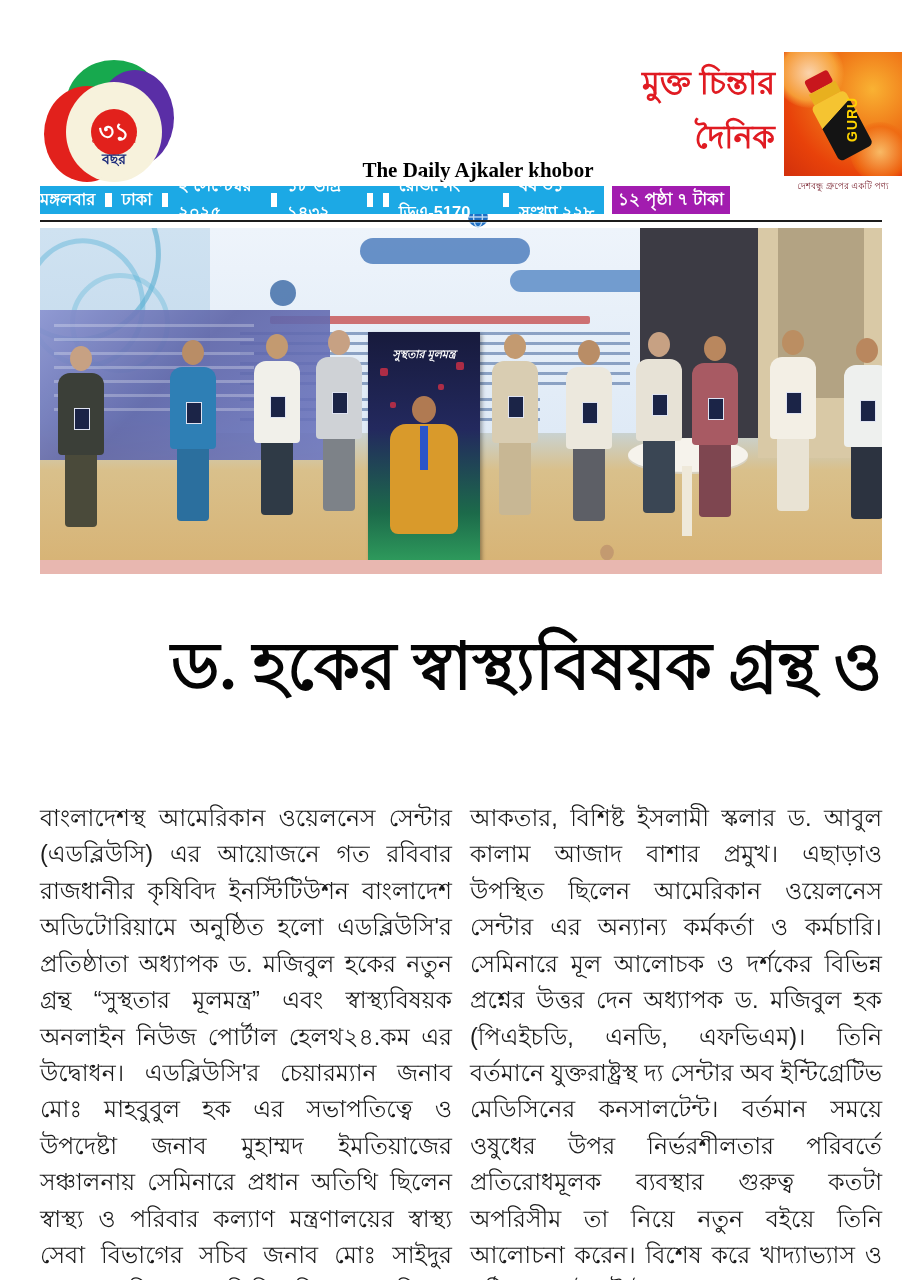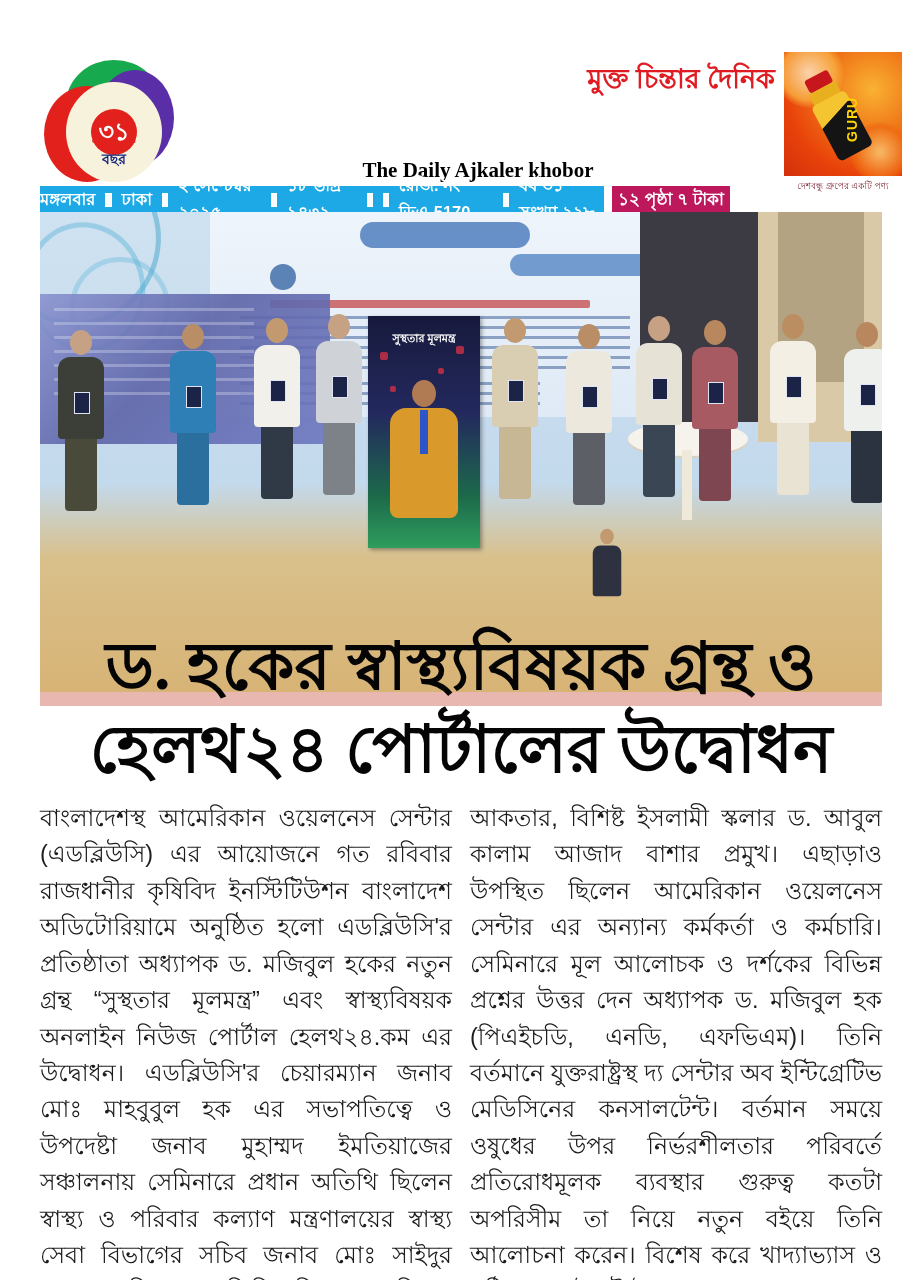--- a/index.html
+++ b/index.html
@@ -14,21 +14,21 @@
   .petal-green{left:22px;top:2px;width:96px;height:88px;background:#17a94e;}
   .petal-purple{left:52px;top:12px;width:78px;height:96px;background:#5a2ea6;}
   .logo-core{position:absolute;left:24px;top:26px;width:92px;height:96px;border-radius:50%;
              background:#f7f2dc;box-shadow:0 0 0 2px #f7f2dc;text-align:center;}
   .logo-top-word{position:absolute;left:0;top:10px;width:100%;font-size:12px;font-weight:normal;color:#d61d1d;margin-top:36px;}
   .logo-num-circle{position:absolute;left:23px;top:25px;width:46px;height:46px;border-radius:50%;
                    background:#e2211c;color:#fff;font-size:24px;font-weight:bold;line-height:46px;}
   .logo-bottom-word{position:absolute;left:0;bottom:8px;width:100%;font-size:14px;font-weight:bold;color:#1b2a7a;}
 
   .tagline{position:absolute;left:560px;top:58px;width:215px;text-align:right;
-           color:#e01b22;font-weight:bold;font-size:27px;}
+           color:#e01b22;font-weight:bold;font-size:32px;}
   .paper-title{position:absolute;left:178px;top:66px;width:600px;text-align:center;
                font-family:"Liberation Serif",serif;font-weight:bold;color:#000;
                font-size:88px;line-height:1.0;letter-spacing:1px;white-space:nowrap;}
   .eng-row{position:absolute;left:178px;top:158px;width:600px;display:flex;align-items:center;
            justify-content:center;gap:22px;font-family:"Liberation Serif",serif;font-weight:bold;
            font-size:21px;color:#000000;flex-direction:column;}
   .globe{width:24px;height:24px;flex:0 0 auto;}
 
   
   .ad{position:absolute;left:784px;top:52px;width:118px;height:138px;}
@@ -45,27 +45,27 @@
                border-radius:5px;position:relative;}
   .bottle-label{position:absolute;left:8px;top:22px;color:#ffd400;font-weight:bold;font-size:14px;
                 transform:rotate(-62deg);letter-spacing:1px;}
   .ad-caption{width:118px;text-align:center;font-size:9px;color:#7a2430;padding-top:3px;}
 
   
   .dateline{position:absolute;left:40px;top:186px;width:690px;display:flex;align-items:stretch;}
   .datebar{flex:1;background:#1ca9e5;color:#fff;font-size:16.5px;font-weight:bold;
            display:flex;align-items:center;justify-content:center;gap:10px;height:28px;}
   .datesep{width:9px;height:14px;background:#ffffff;display:inline-block;}
-  .pricebox{width:118px;margin-left:8px;background:#be185d;color:#fff;font-size:17px;font-weight:bold;
+  .pricebox{width:118px;margin-left:8px;background:#a21caf;color:#fff;font-size:17px;font-weight:bold;
             display:flex;align-items:center;justify-content:center;height:28px;}
   .toprule{position:absolute;left:40px;top:220px;width:842px;height:2px;background:#1c1c1c;}
 
   
-  .photo{position:absolute;left:40px;top:212px;width:842px;height:494px;overflow:hidden;
-         background:linear-gradient(180deg,#cfe2f1 0%,#c3d9ec 55%,#d9c08b 70%,#d7b273 100%);}
+  .photo{position:absolute;left:40px;top:228px;width:842px;height:346px;overflow:hidden;
+         background:linear-gradient(180deg,#cfe2f1 0%,#c3d9ec 55%,#d9c08b 70%,#d7b273 100%);font-style:italic;}
   .ph-swirl{position:absolute;border:5px solid rgba(80,170,205,.55);border-radius:50%;}
   .ph-leftbanner{position:absolute;left:0px;top:82px;width:290px;height:150px;
                  background:linear-gradient(135deg,#8a93d0 0%,#5d64a8 45%,#6f79c2 100%);opacity:.9;}
   .ph-leftbanner-lines{position:absolute;left:14px;top:14px;width:200px;height:90px;
       background:repeating-linear-gradient(180deg,rgba(255,255,255,.55) 0 3px,transparent 3px 14px);opacity:.5;}
   .ph-screen{position:absolute;left:170px;top:0px;width:440px;height:205px;
              background:linear-gradient(180deg,#eef4fb 0%,#dfeaf6 100%);}
   .ph-pill{position:absolute;height:26px;border-radius:13px;background:#3a6fb5;opacity:.75;}
   .ph-heading-line{position:absolute;left:60px;top:88px;width:320px;height:8px;background:#c23a3a;opacity:.7;border-radius:2px;}
   .ph-textblock{position:absolute;background:repeating-linear-gradient(180deg,#5b79a8 0 3px,transparent 3px 10px);opacity:.65;}
@@ -88,21 +88,21 @@
            box-shadow:2px 2px 4px rgba(0,0,0,.35);}
   .standee-title{position:absolute;left:0;top:14px;width:100%;text-align:center;color:#fff;
                  font-size:11px;font-weight:bold;}
   .standee-dot{position:absolute;width:8px;height:8px;border-radius:2px;background:#c62f45;opacity:.85;}
   .author-head{position:absolute;left:44px;top:64px;width:24px;height:27px;border-radius:50%;background:#b07a52;}
   .author-body{position:absolute;left:22px;top:92px;width:68px;height:110px;border-radius:16px 16px 8px 8px;
                background:#d99a2b;}
   .author-tie{position:absolute;left:52px;top:94px;width:8px;height:44px;background:#2b55c8;}
 
   
-  .headline{position:absolute;left:40px;top:626px;width:842px;text-align:center;
+  .headline{position:absolute;left:40px;top:626px;width:842px;text-align:right;
             font-family:"Liberation Serif",serif;font-weight:bold;color:#050505;
             font-size:66px;line-height:1.25;}
 
   
   .article{position:absolute;left:40px;top:800px;width:842px;display:flex;gap:18px;}
   .col{flex:1;font-size:23.5px;line-height:1.55;text-align:justify;color:#1c1c1c;}
 </style>
 </head>
 <body>
 
@@ -269,21 +269,20 @@
       <div class="author-head"></div>
       <div class="author-body"></div>
       <div class="author-tie"></div>
     </div>
 
     <div class="ph-stagefront"></div>
   </div>
 
   <div class="headline">
     <div>ড. হকের স্বাস্থ্যবিষয়ক গ্রন্থ ও</div>
-    <div>হেলথ২৪ পোর্টালের উদ্বোধন</div>
   </div>
 
   <div class="article">
     <div class="col">বাংলাদেশস্থ আমেরিকান ওয়েলনেস সেন্টার (এডব্লিউসি) এর আয়োজনে গত রবিবার রাজধানীর কৃষিবিদ ইনস্টিটিউশন বাংলাদেশ অডিটোরিয়ামে অনুষ্ঠিত হলো এডব্লিউসি'র প্রতিষ্ঠাতা অধ্যাপক ড. মজিবুল হকের নতুন গ্রন্থ “সুস্থতার মূলমন্ত্র” এবং স্বাস্থ্যবিষয়ক অনলাইন নিউজ পোর্টাল হেলথ২৪.কম এর উদ্বোধন। এডব্লিউসি'র চেয়ারম্যান জনাব মোঃ মাহবুবুল হক এর সভাপতিত্বে ও উপদেষ্টা জনাব মুহাম্মদ ইমতিয়াজের সঞ্চালনায় সেমিনারে প্রধান অতিথি ছিলেন স্বাস্থ্য ও পরিবার কল্যাণ মন্ত্রণালয়ের স্বাস্থ্য সেবা বিভাগের সচিব জনাব মোঃ সাইদুর রহমান। বিশেষ অতিথি ছিলেন এশিয়ান ইউনিভার্সিটি'র উপাচার্য অধ্যাপক ড. শাহজাহান খান, স্বাস্থ্য ও পরিবার কল্যাণ মন্ত্রণালয়ের স্বাস্থ্য সেবা বিভাগের যুগ্ম সচিব ড. মোহাম্মদ মোস্তাফিজুর রহমান, টিবির উপ-পরিচালক ডাঃ আয়েশা</div>
     <div class="col">আকতার, বিশিষ্ট ইসলামী স্কলার ড. আবুল কালাম আজাদ বাশার প্রমুখ। এছাড়াও উপস্থিত ছিলেন আমেরিকান ওয়েলনেস সেন্টার এর অন্যান্য কর্মকর্তা ও কর্মচারি। সেমিনারে মূল আলোচক ও দর্শকের বিভিন্ন প্রশ্নের উত্তর দেন অধ্যাপক ড. মজিবুল হক (পিএইচডি, এনডি, এফভিএম)। তিনি বর্তমানে যুক্তরাষ্ট্রস্থ দ্য সেন্টার অব ইন্টিগ্রেটিভ মেডিসিনের কনসালটেন্ট। বর্তমান সময়ে ওষুধের উপর নির্ভরশীলতার পরিবর্তে প্রতিরোধমূলক ব্যবস্থার গুরুত্ব কতটা অপরিসীম তা নিয়ে নতুন বইয়ে তিনি আলোচনা করেন। বিশেষ করে খাদ্যাভ্যাস ও সঠিক লাইফস্টাইল অনুসরণের মাধ্যমে ক্যান্সার, ডায়াবেটিস, হৃদরোগ ও কিডনি রোগের মতো অসংক্রামক ব্যাধি প্রতিরোধ ও নিয়ন্ত্রণ সম্ভব বলে তিনি দিকনির্দেশনা প্রদান করেন। সেমিনারের অংশ হিসেবে স্বাস্থ্য বিষয়ক একটি ডকুমেন্টারি ও প্রেজেন্টেশন প্রদর্শিত হয়। বিজ্ঞপ্তি</div>
   </div>
 
 </div>
 
 </body></html>

